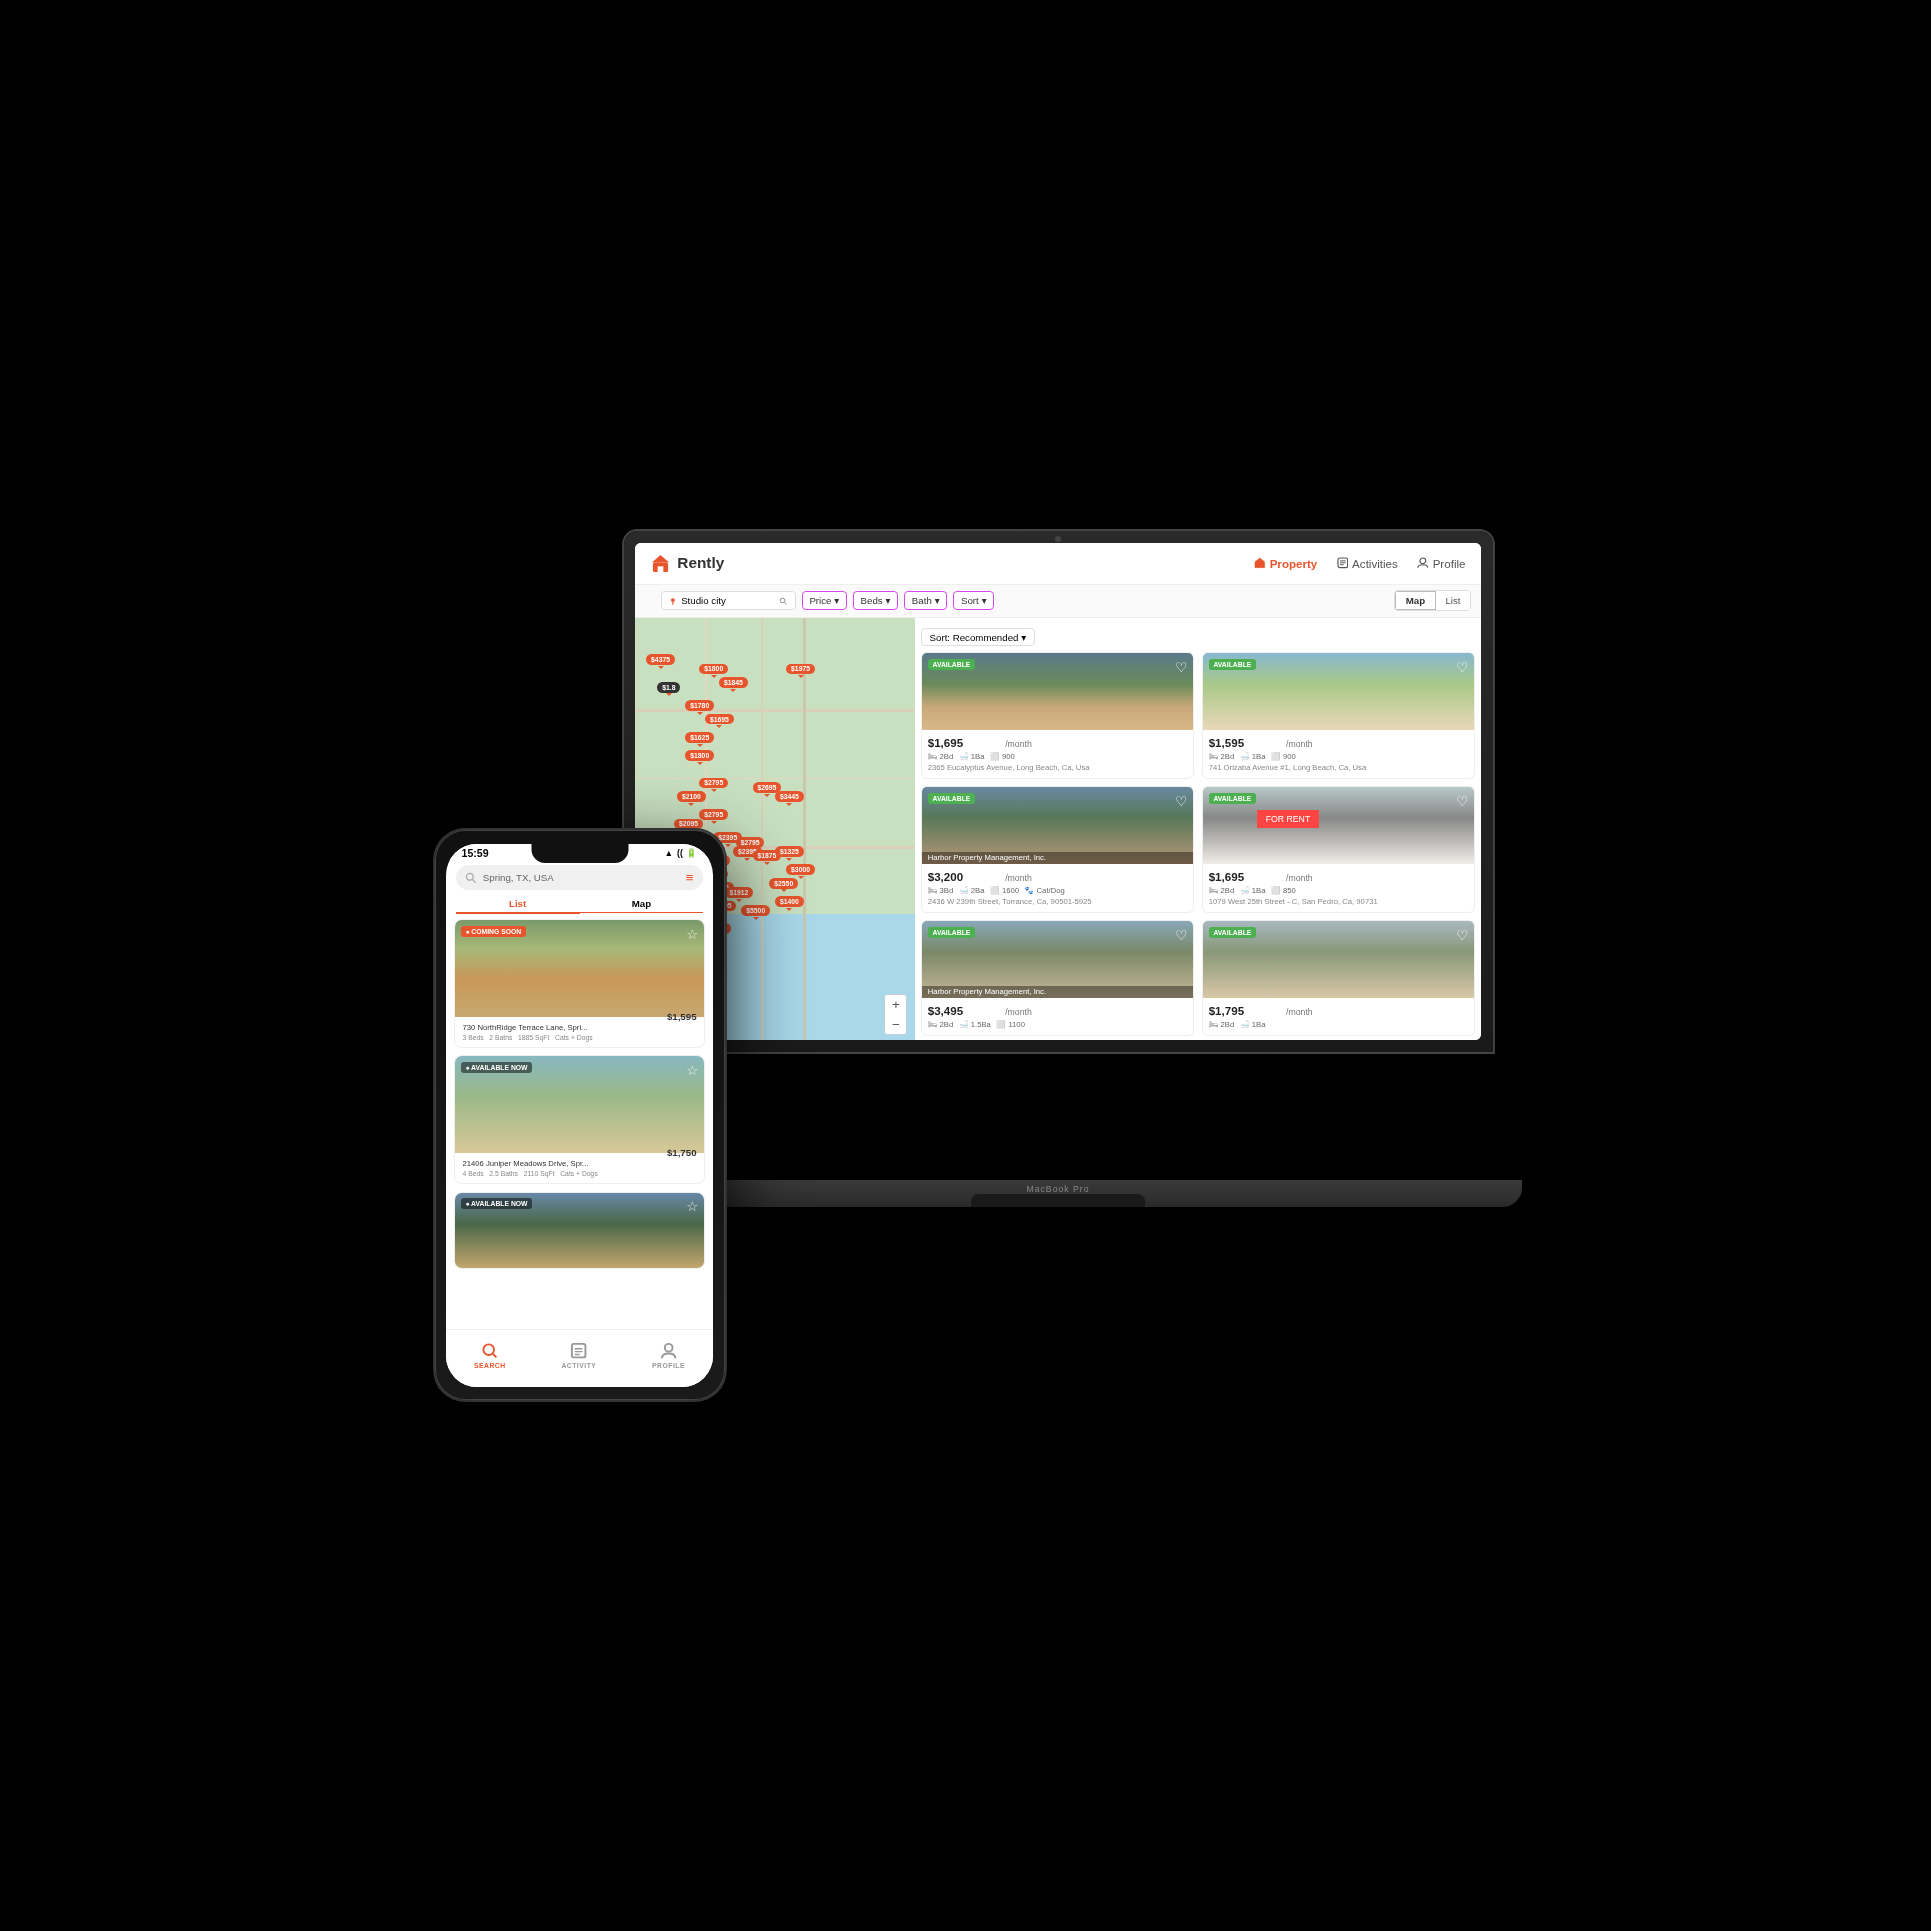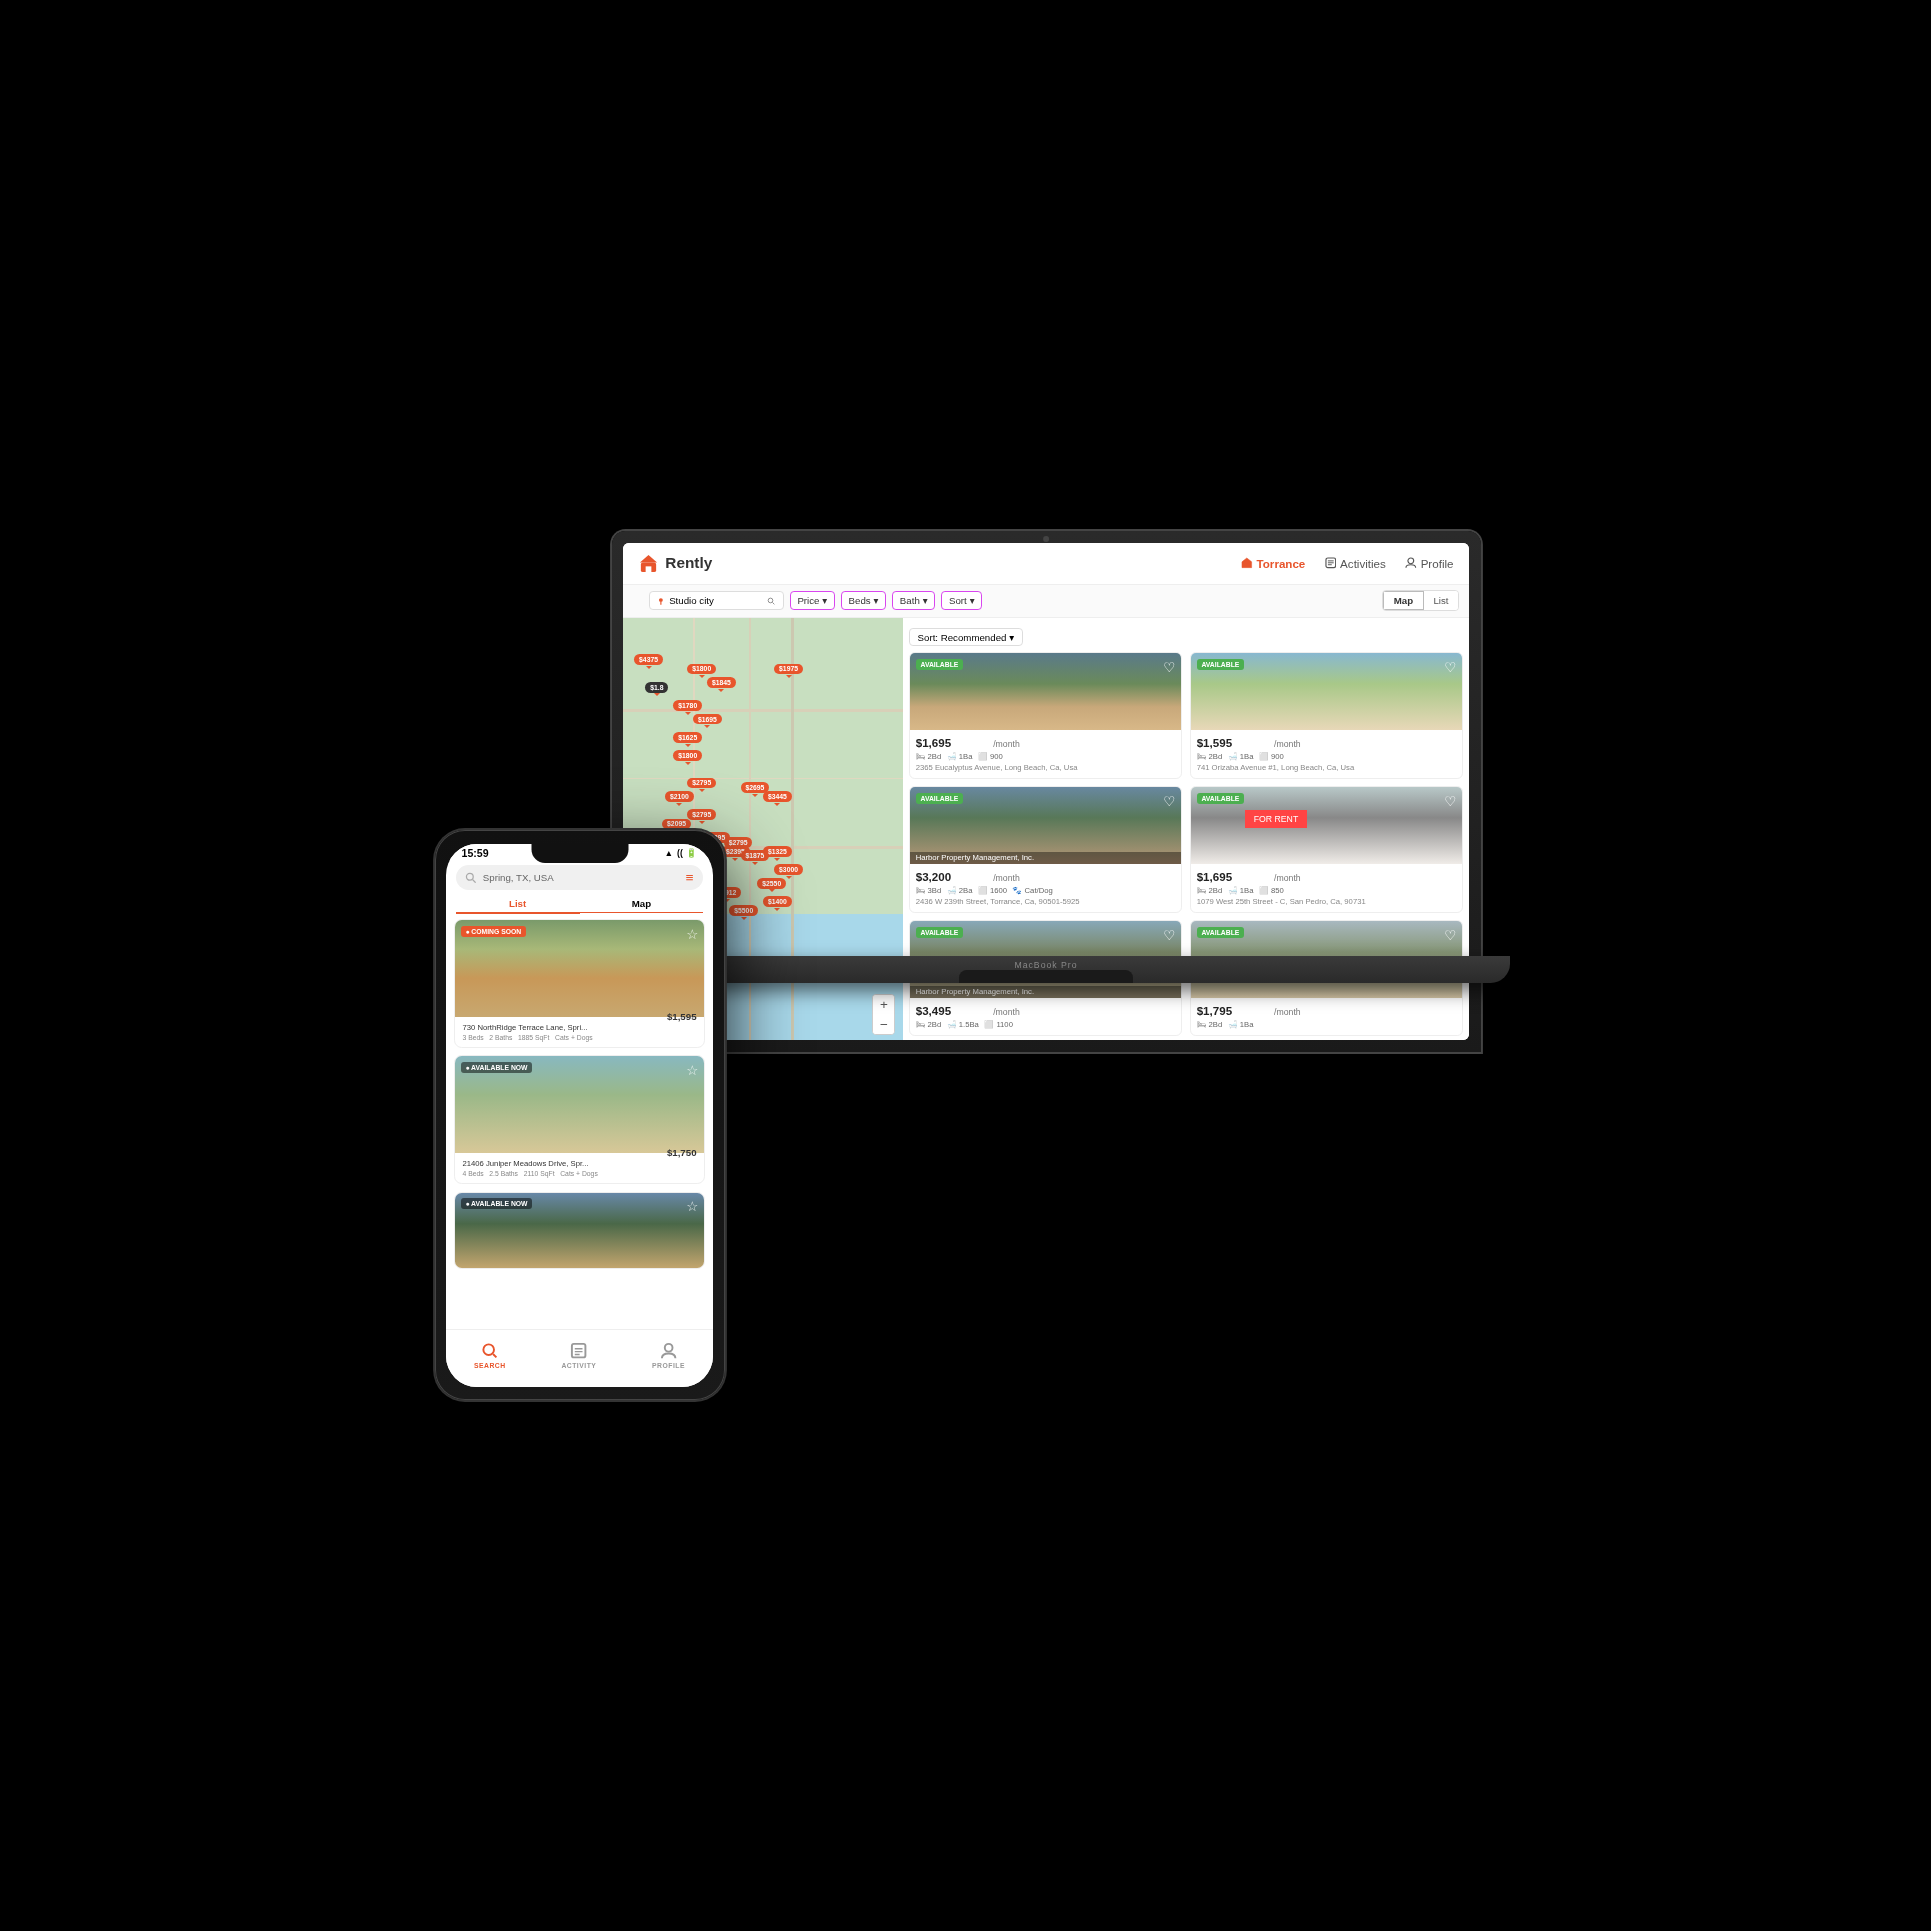--- a/index.html
+++ b/index.html
@@ -16,24 +16,24 @@
 
     .scene {
       position: relative;
       width: 1062px;
       height: 869px;
     }
 
     
     .laptop {
       position: absolute;
-      right: 16px;
+      right: 4px;
       top: 0;
       width: 869px;
-      height: 452px;
+      height: 676px;
     }
 
     .laptop-body {
       position: absolute;
       top: 0;
       left: 0;
       width: 869px;
       height: 521px;
       background: linear-gradient(180deg, #2a2a2a 0%, #1a1a1a 100%);
       border-radius: 13.5px 13.5px 0 0;
@@ -638,21 +638,21 @@
               <polygon points="11,2 20,10 2,10" fill="#e8552c"></polygon>
               <rect x="8" y="14" width="6" height="6" fill="#fff"></rect>
             </svg>
             <span class="logo-text">Rently</span>
           </div>
           <nav class="app-nav">
             <div class="nav-item active">
               <svg width="11.6" height="11.6" viewBox="0 0 12 12">
                   <polygon points="6,1 11,5 11,11 1,11 1,5" fill="#e8552c" stroke="#e8552c" stroke-width="0.5"></polygon>
                 </svg>
-              <span>Torrance</span>
+              <span>Property</span>
             </div>
             <div class="nav-item">
               <svg width="11.6" height="11.6" viewBox="0 0 12 12">
                   <rect x="1" y="1" width="10" height="10" rx="2" fill="none" stroke="#555" stroke-width="1.2"></rect>
                   <line x1="3" y1="4" x2="9" y2="4" stroke="#555" stroke-width="1"></line>
                   <line x1="3" y1="6" x2="9" y2="6" stroke="#555" stroke-width="1"></line>
                   <line x1="3" y1="8" x2="7" y2="8" stroke="#555" stroke-width="1"></line>
                 </svg>
               <span>Activities</span>
             </div>

